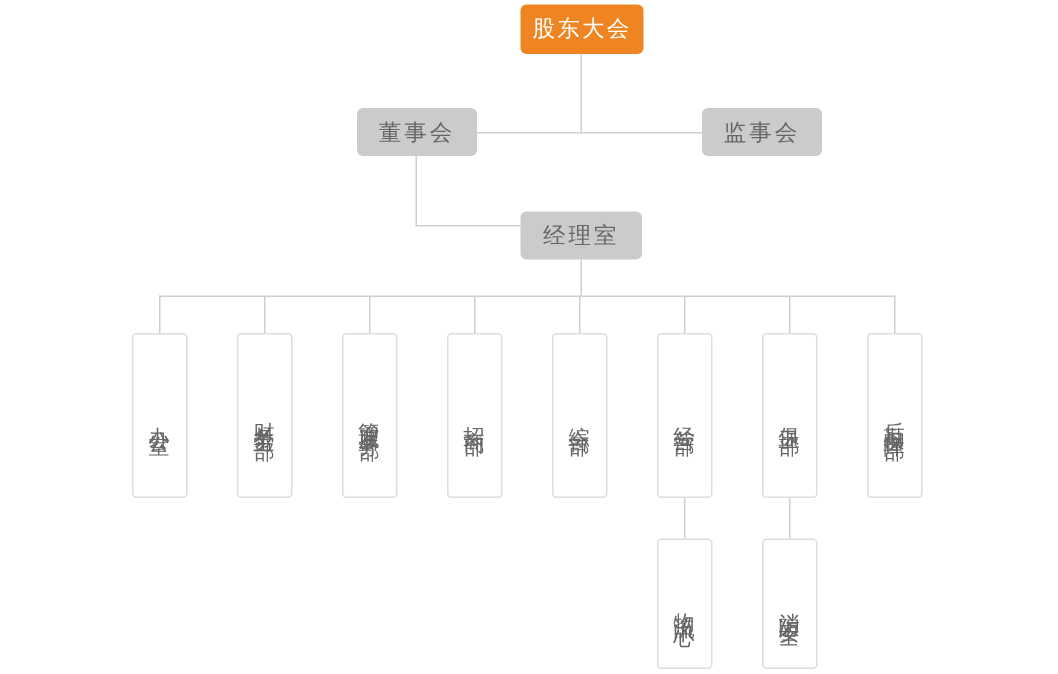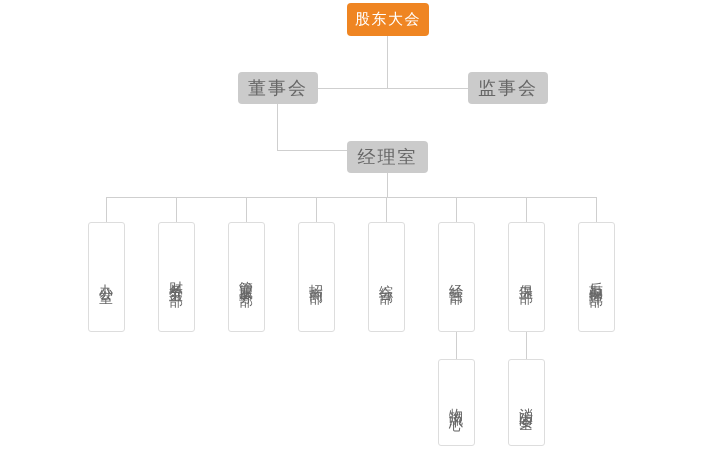--- a/index.html
+++ b/index.html
@@ -32,21 +32,21 @@
     background: #ef8522;
     border-radius: 4px;
     color: #ffffff;
     font-size: 15px;
     letter-spacing: 1.5px;
   }
   .node.gray {
     background: #cbcbcb;
     border-radius: 4px;
     color: #666666;
-    font-size: 18px;
+    font-size: 15px;
     letter-spacing: 2px;
   }
   .node.dept {
     background: #ffffff;
     border: 1px solid #dddddd;
     border-radius: 3px;
   }
   .h-label {
     white-space: nowrap;
   }

